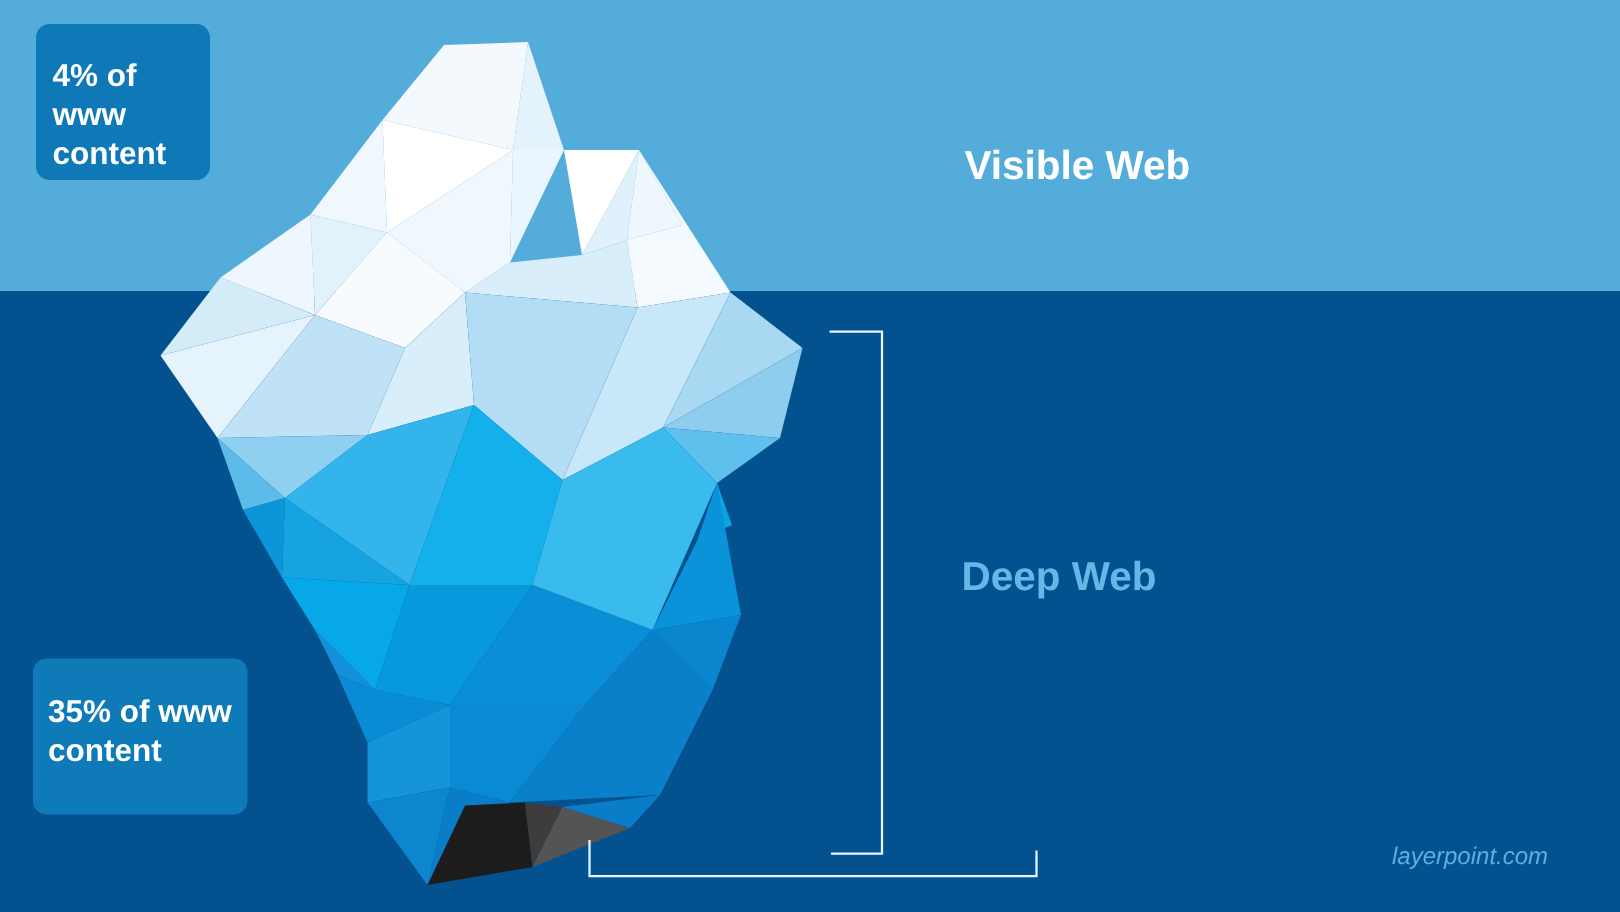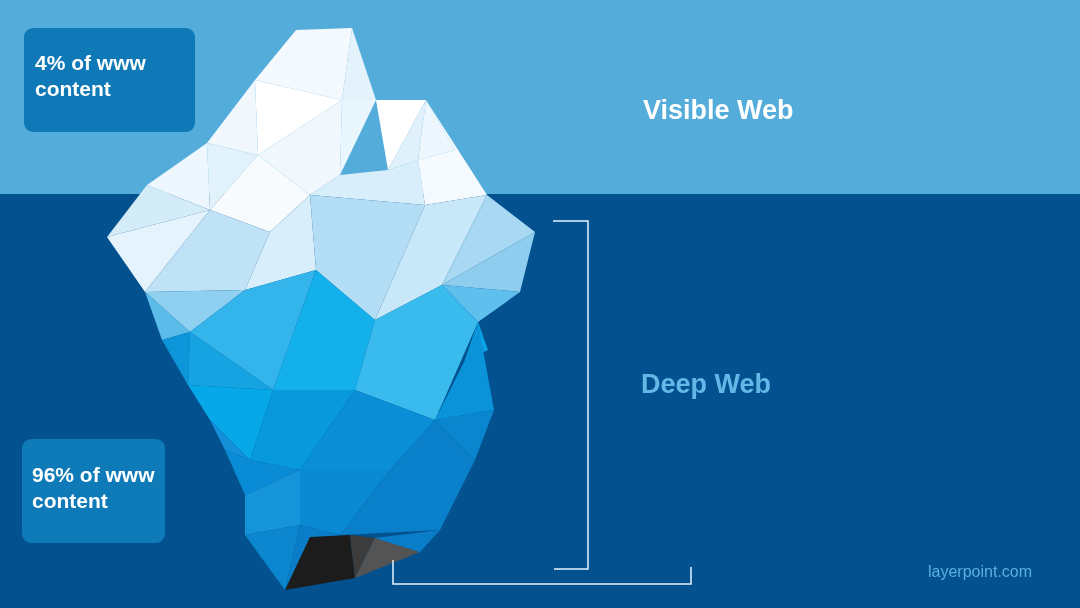--- a/index.html
+++ b/index.html
@@ -1,26 +1,26 @@
 <!DOCTYPE html>
 <html><head>
 <meta charset="utf-8">
 <style>
   html, body { margin:0; padding:0; }
   body { width:1080px; height:608px; overflow:hidden; font-family:"Liberation Sans", sans-serif; }
   .stage { position:relative; width:1080px; height:608px; background:#03528f; overflow:hidden; }
   .surface { position:absolute; left:0; top:0; width:1080px; height:194px; background:#54acdb; }
   .stat-box { position:absolute; border-radius:9px; color:#ffffff; font-weight:bold; font-size:21px; line-height:26px; box-sizing:border-box; }
-  .stat-top { left:24px; top:28px; width:171px; height:104px; background:#0f79b7; padding:22px 0 0 11px; }
+  .stat-top { left:24px; top:16px; width:116px; height:104px; background:#0f79b7; padding:22px 0 0 11px; }
   .stat-bottom { left:22px; top:439px; width:143px; height:104px; background:#0f7ab8; padding:23px 0 0 10px; }
   .label { position:absolute; font-weight:bold; font-size:27px; white-space:nowrap; }
   .label-visible { left:643px; top:95px; color:#ffffff; }
   .label-deep { left:641px; top:369px; color:#64b8e8; }
   .label-dark { left:643px; top:534px; color:#1477cc; }
-  .footer { position:absolute; left:928px; top:563px; font-size:16px; color:#5aaee0; }
+  .footer { position:absolute; left:928px; top:563px; font-size:16px; color:#5aaee0;font-style:italic; }
   svg.berg { position:absolute; left:0; top:0; }
   svg.bracket { position:absolute; left:0; top:0; }
 </style>
 </head>
 <body>
 
 <div class="stage">
   <div class="surface"></div>
 
   <svg class="berg" width="1080" height="608" viewBox="0 0 1080 608">
@@ -81,21 +81,21 @@
     <polyline points="553,221 588,221 588,569 554,569" fill="none" stroke="#e6f5ff" stroke-width="1.5"></polyline>
     <polyline points="393,560 393,584 691,584 691,567" fill="none" stroke="#e6f5ff" stroke-width="1.5"></polyline>
   </svg>
 
   <div class="stat-box stat-top">
     <div>4% of www</div>
     <div>content</div>
   </div>
 
   <div class="stat-box stat-bottom">
-    <div>96% of www</div>
+    <div>35% of www</div>
     <div>content</div>
   </div>
 
   <div class="label label-deep">Deep Web</div>
   <div class="label label-visible">Visible Web</div>
 
   <div class="footer">layerpoint.com</div>
 </div>
 
 </body></html>

